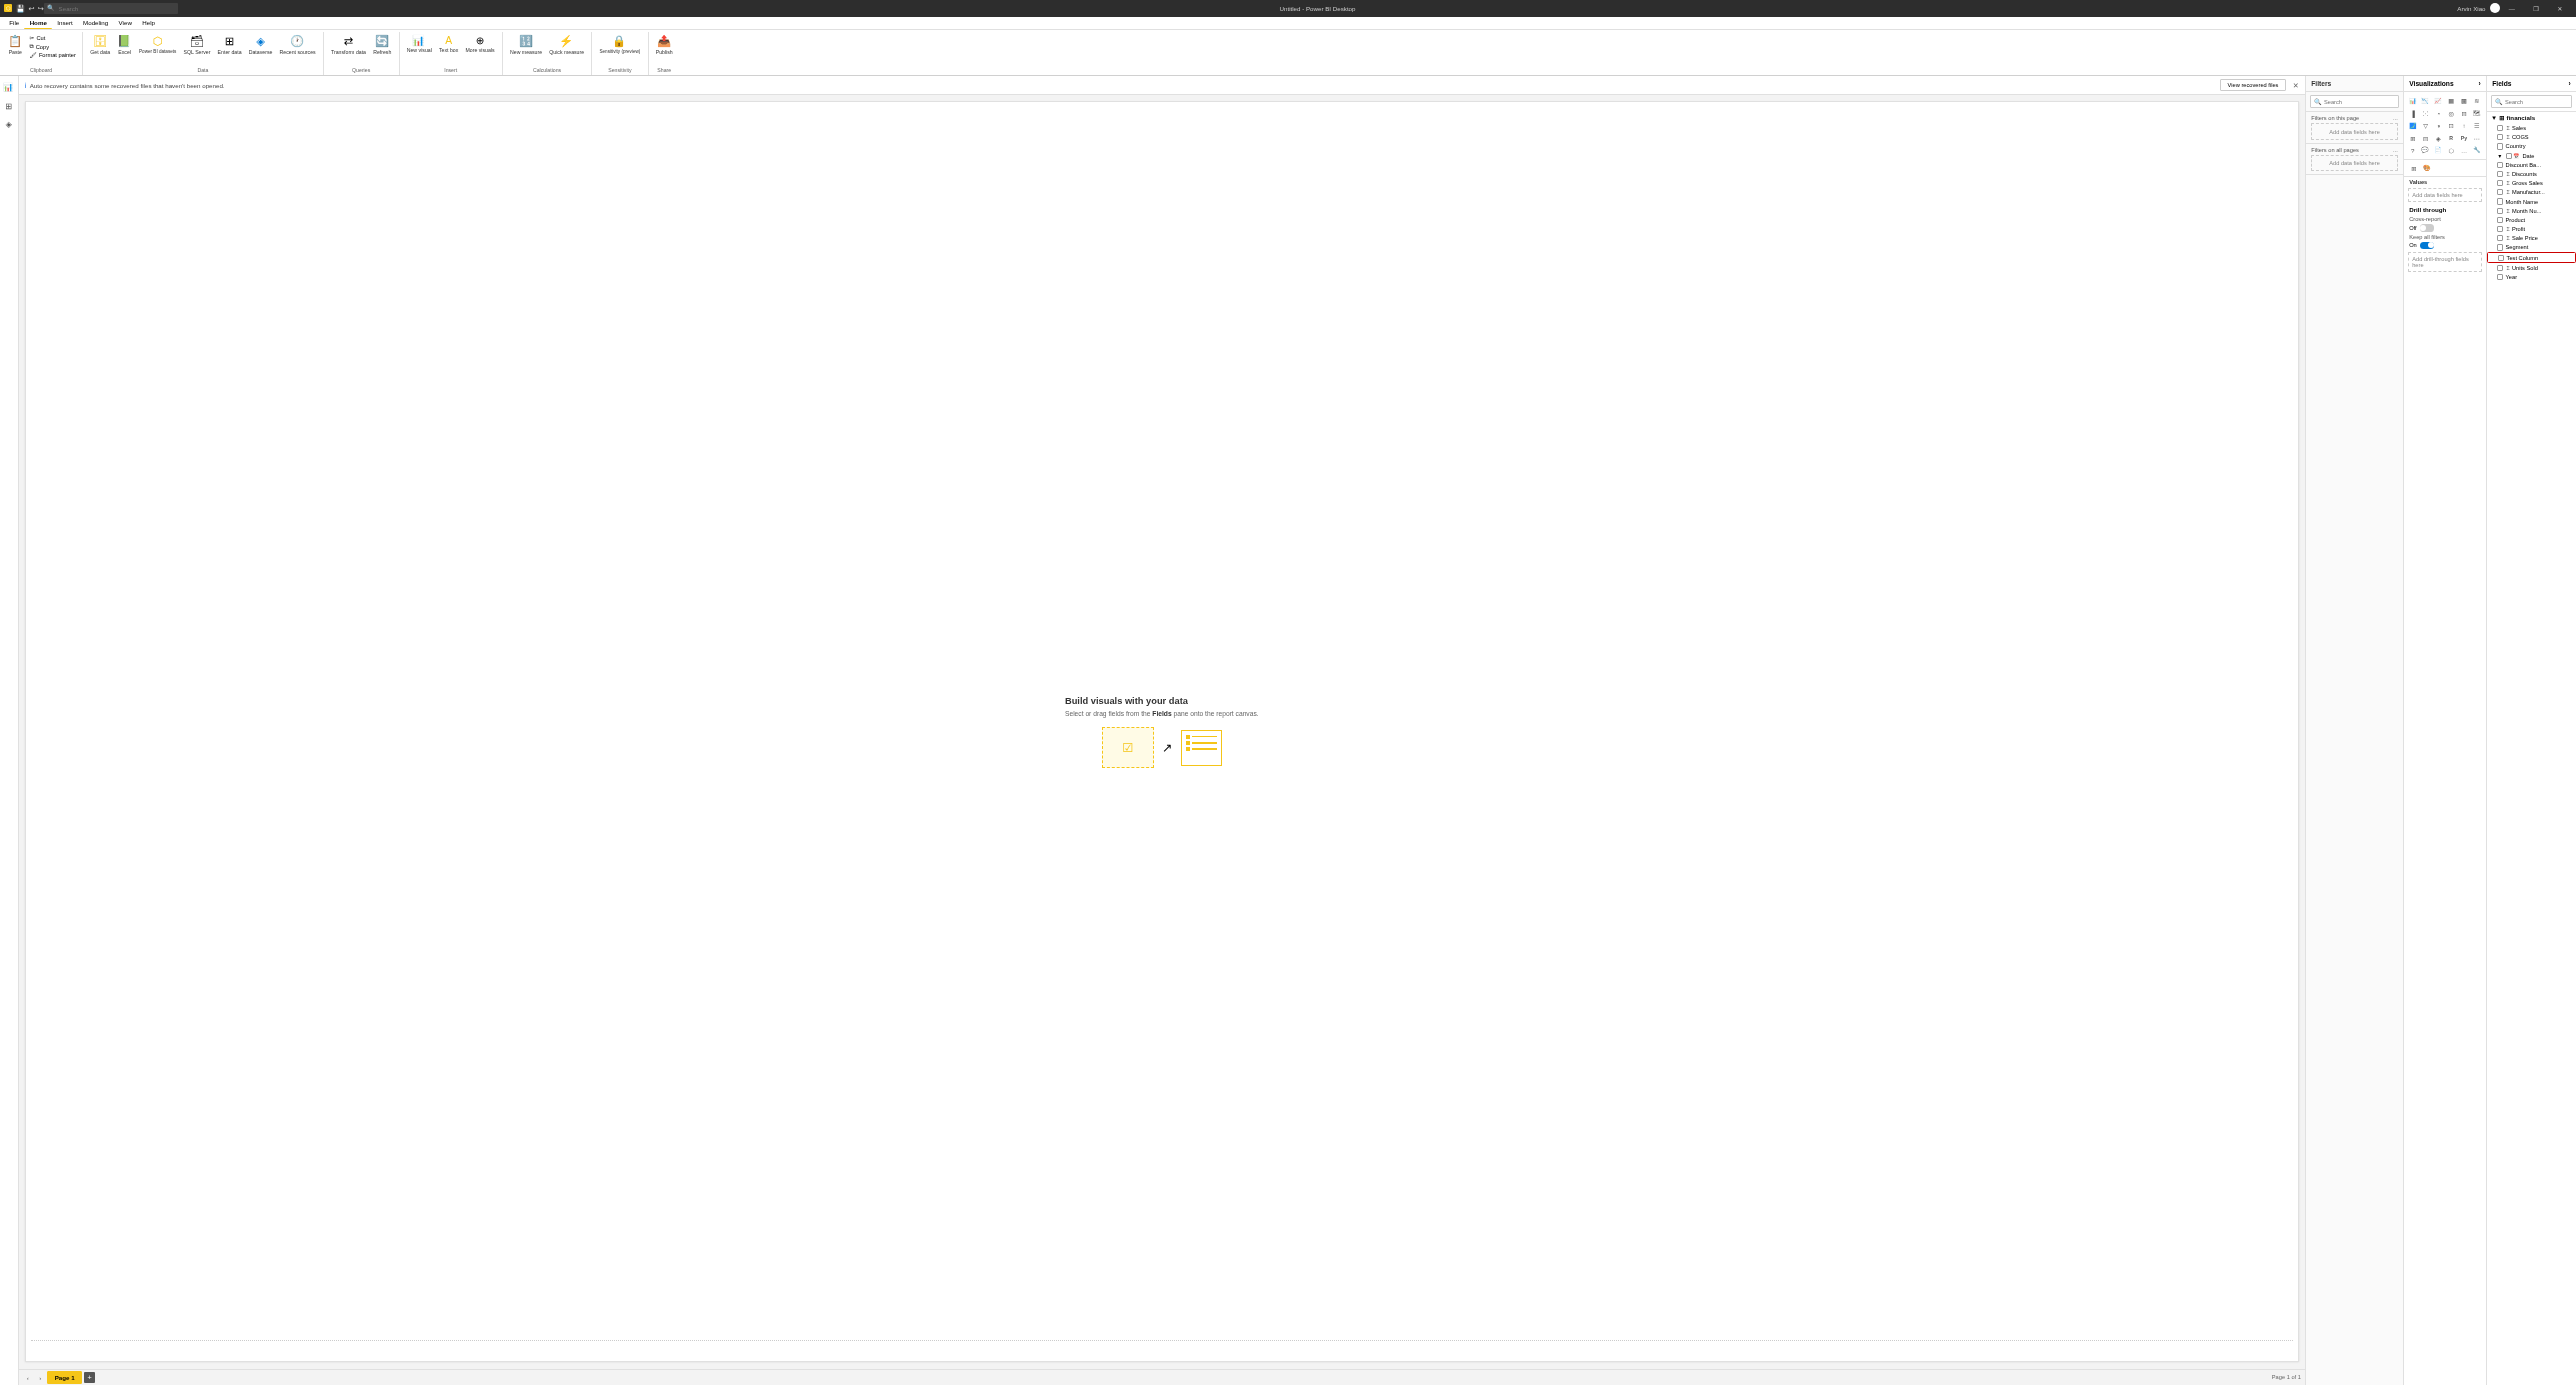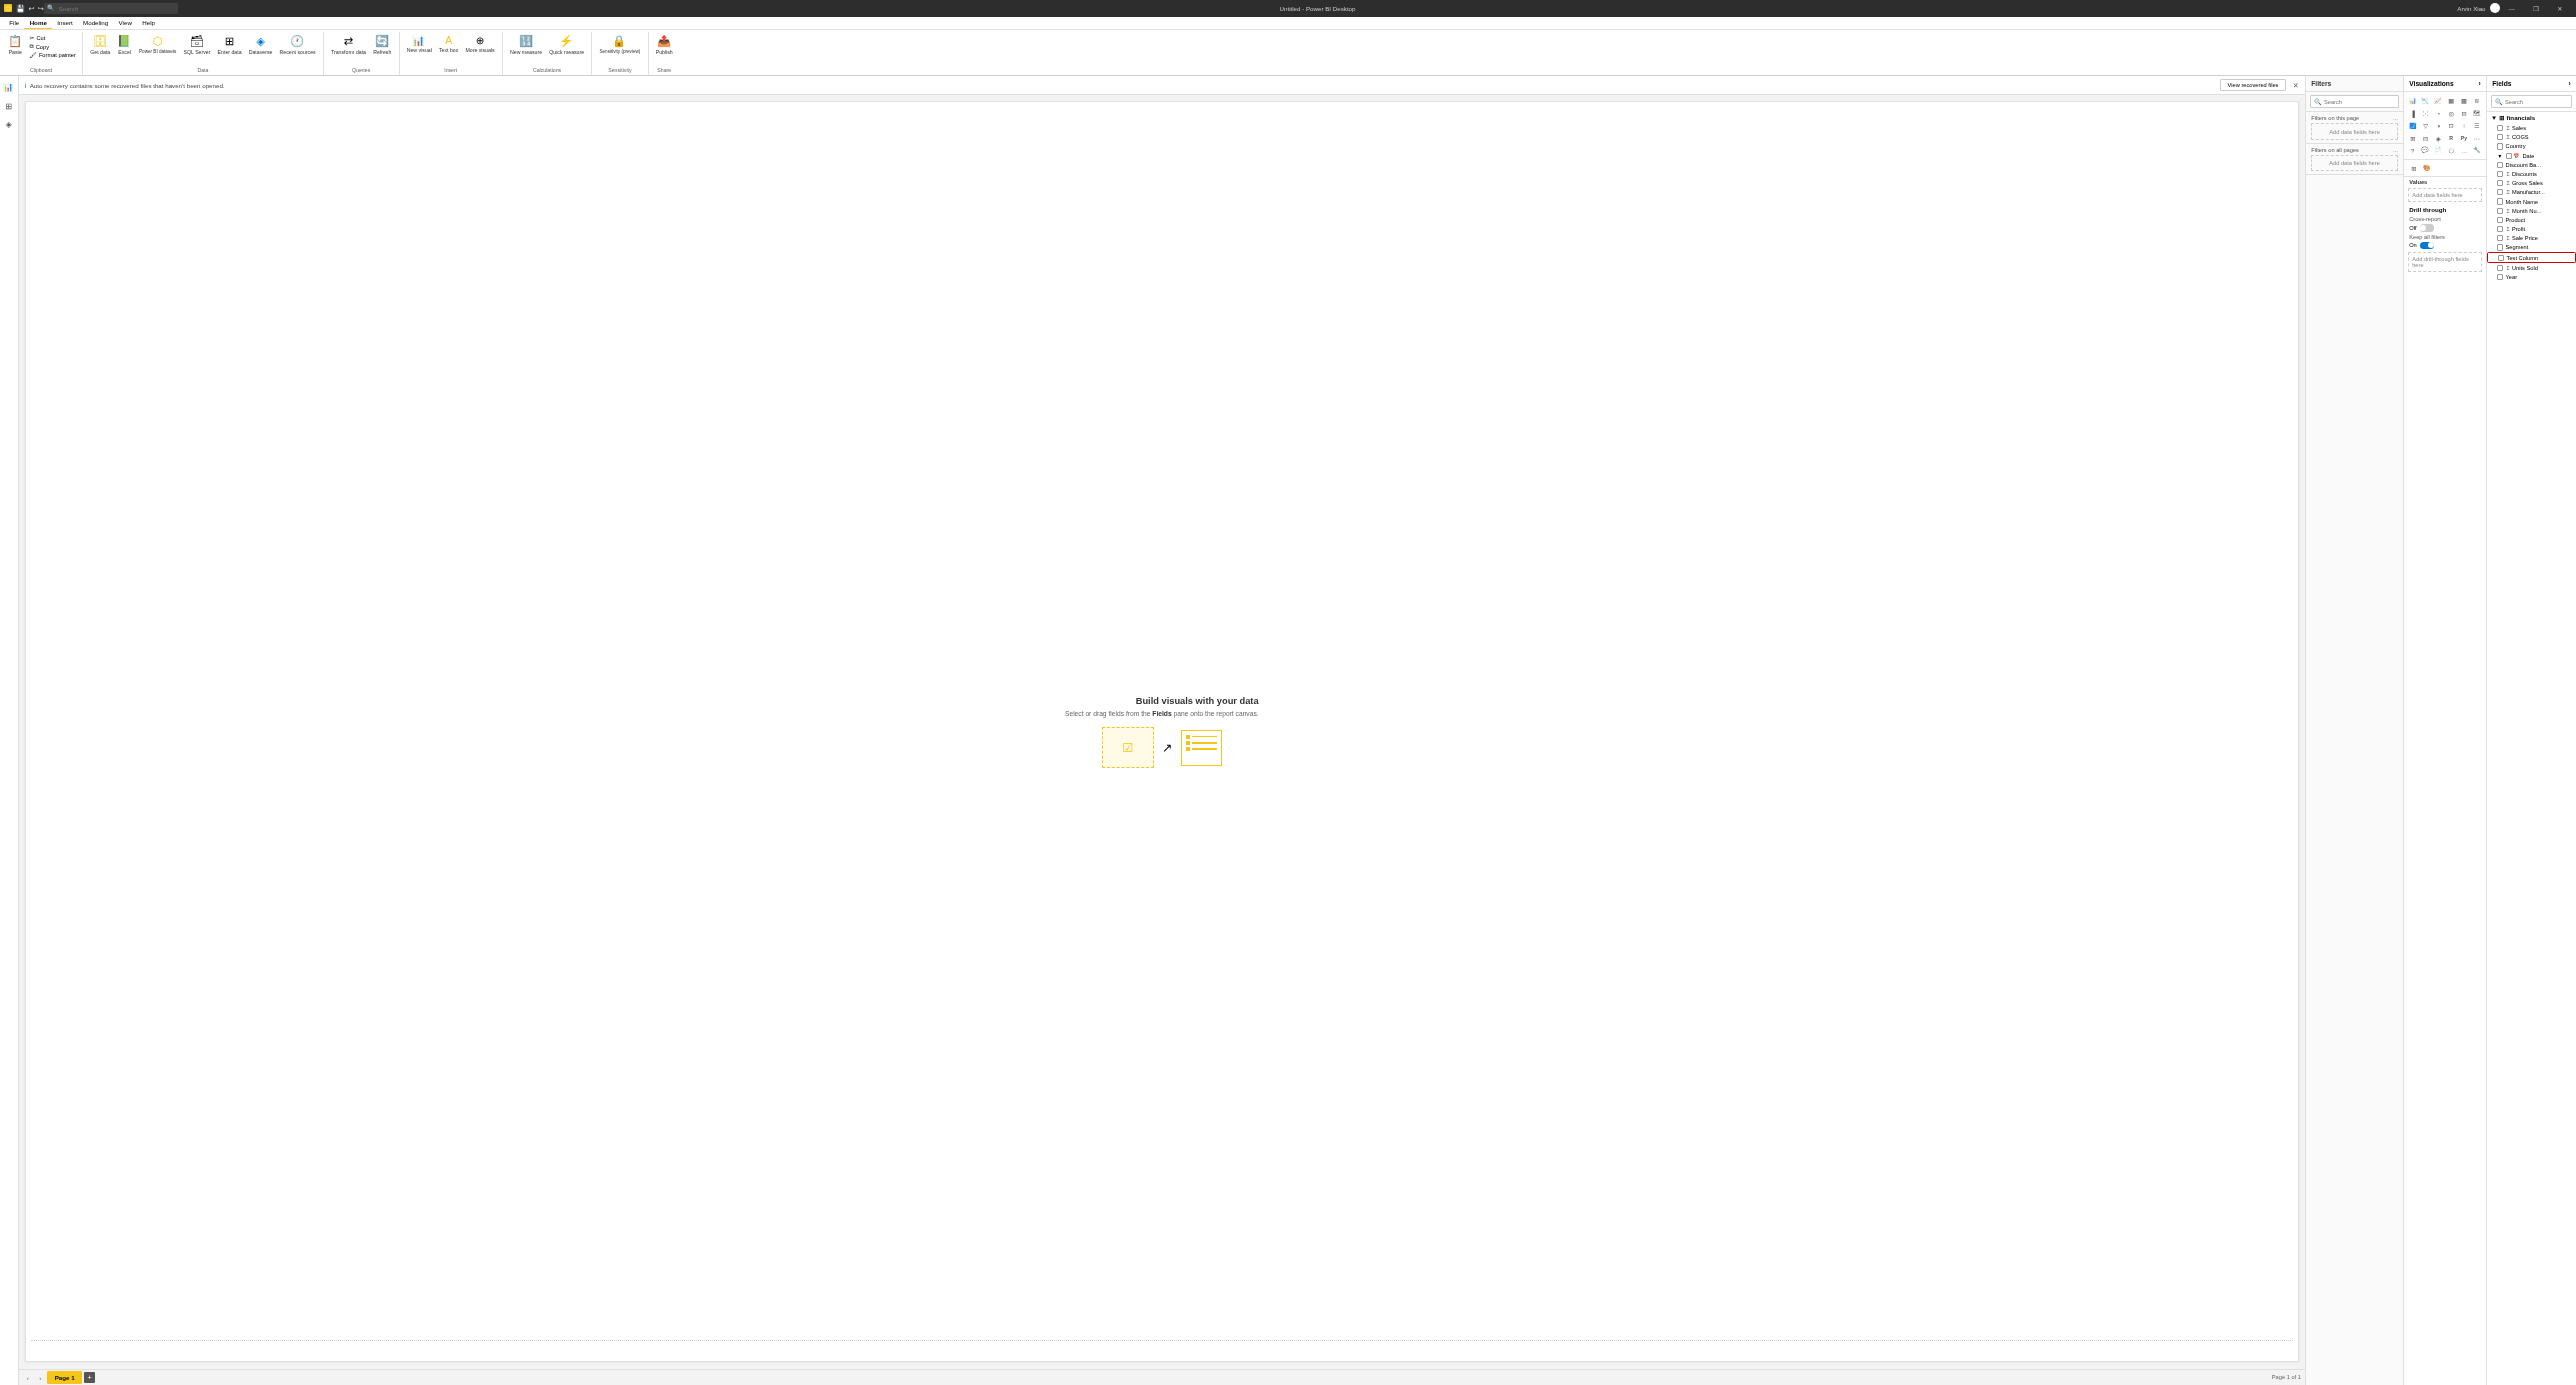--- a/index.html
+++ b/index.html
@@ -133,21 +133,21 @@
       align-items: center;
       justify-content: center;
     }
     .canvas-dotted-bottom {
       position: absolute;
       bottom: 20.7px;
       left: 5.2px;
       right: 5.2px;
       border-bottom: 1px dotted #ccc;
     }
-    .build-visuals { text-align: right; }
+    .build-visuals { text-align: left; }
     .build-visuals h2 { font-size: 9.3px; font-weight: 600; color: #333; margin-bottom: 4.1px; }
     .build-visuals p { font-size: 6.7px; color: #666; }
     .build-visuals p strong { font-weight: 700; color: #333; }
     .canvas-illustration { display: flex; gap: 8.3px; margin-top: 10.3px; align-items: center; justify-content: center; }
     .canvas-table-img { width: 52px; height: 41px; border: 1px dashed #f5c518; background: #fffbe6; position: relative; display: flex; align-items: center; justify-content: center; }
     .canvas-table-img::before { content: '☑'; font-size: 12.4px; color: #f5c518; }
     .canvas-cursor { font-size: 12.4px; }
     .canvas-list-img { width: 41px; height: 36px; border: 0.5px solid #f5c518; background: #fff; display: flex; flex-direction: column; gap: 2.1px; padding: 4.1px; }
     .canvas-list-row { display: flex; align-items: center; gap: 2.1px; }
     .canvas-list-bullet { width: 4.1px; height: 4.1px; background: #f5c518; }

